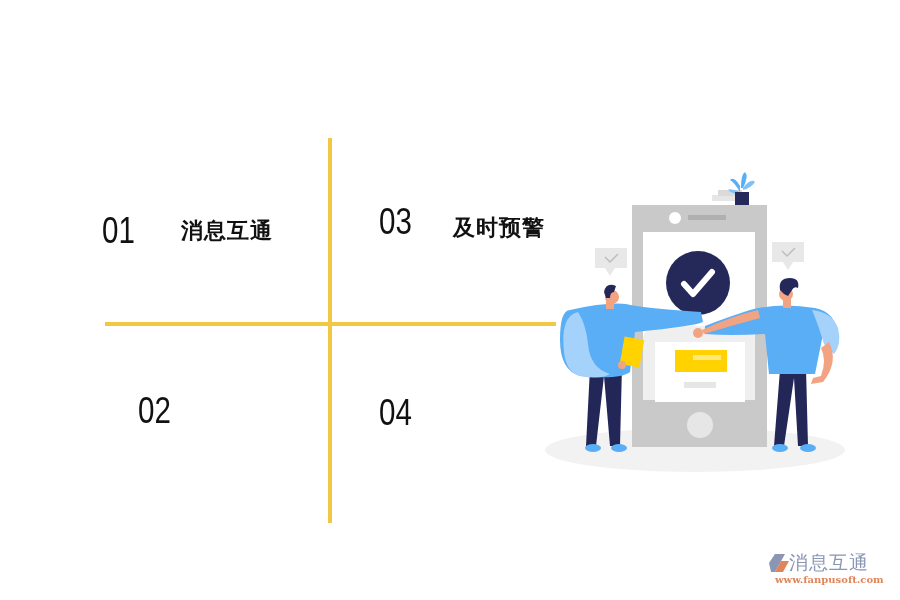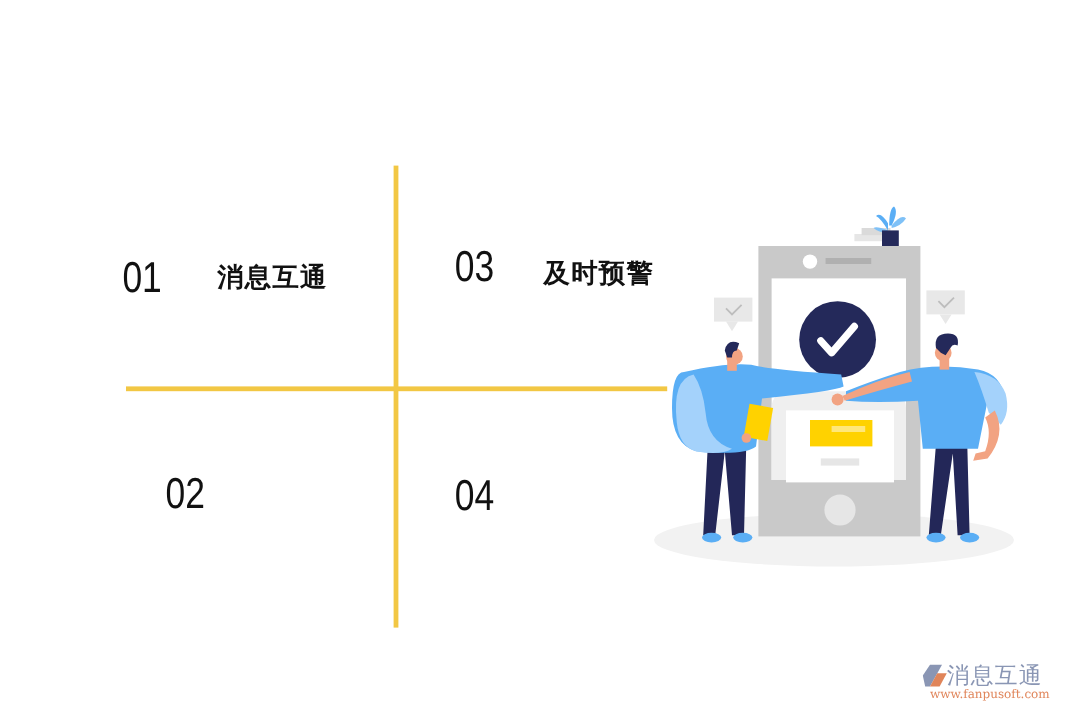--- a/index.html
+++ b/index.html
@@ -32,21 +32,21 @@
 
     .illustration { position: absolute; left: 540px; top: 170px; width: 330px; height: 310px; }
 
     .logo { position: absolute; left: 765px; top: 550px; width: 130px; height: 40px; }
     .logo-cn {
       position: absolute; left: 24px; top: 0px;
       font-family: "DejaVu Sans", sans-serif; font-size: 19px; color: #8a96b4; letter-spacing: 1px;
     }
     .logo-url {
       position: absolute; left: 10px; top: 24px;
-      font-family: "DejaVu Serif", serif; font-size: 10px; color: #e0855a;
+      font-family: "DejaVu Serif", serif; font-size: 10px; color: #e0855a; font-weight: bold;
     }
     .logo-mark { position: absolute; left: 4px; top: 3px; width: 22px; height: 20px; }
   </style>
 </head>
 <body>
 
 <div class="vline"></div>
 <div class="hline"></div>
 
 <div class="item" id="item1">

